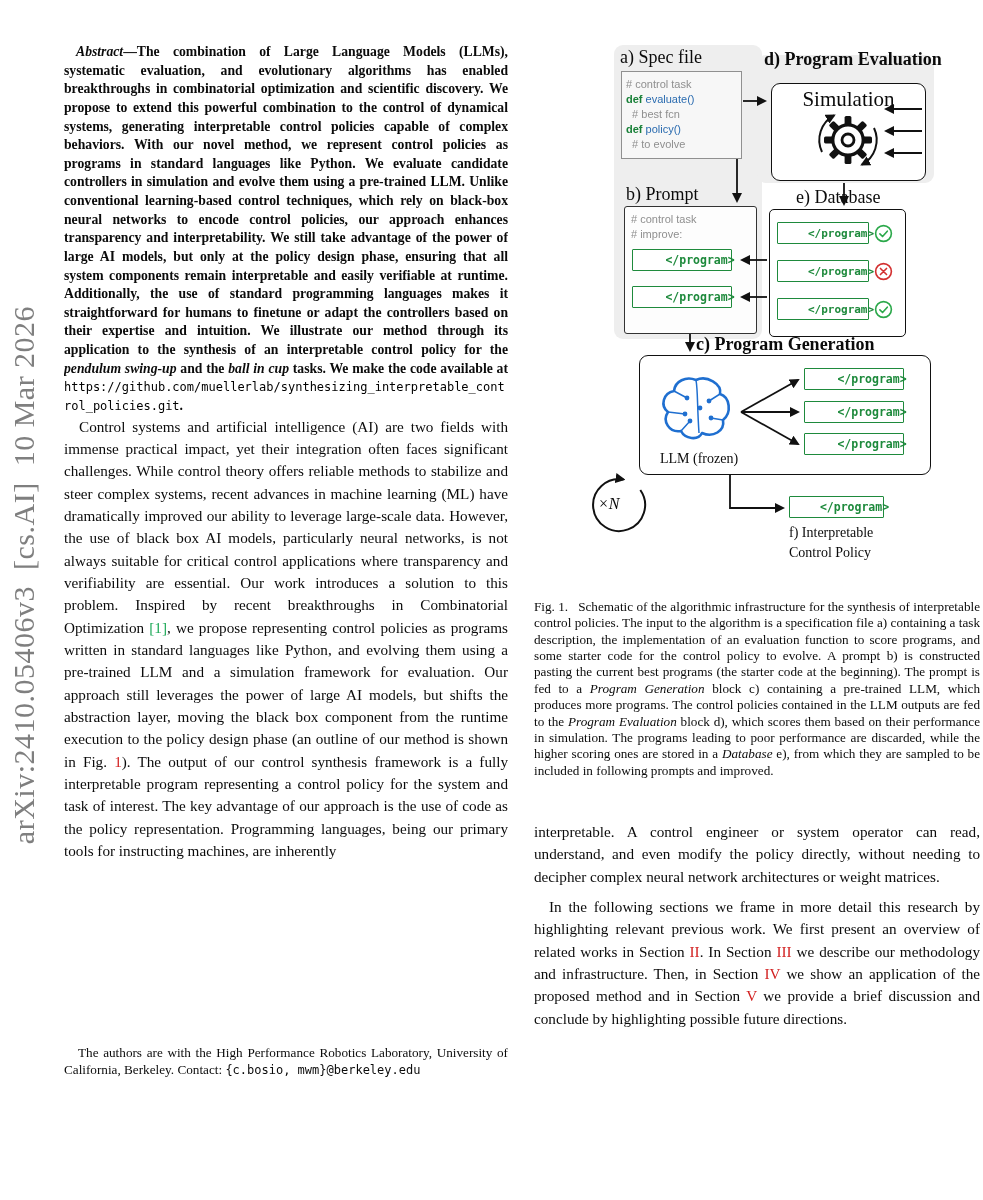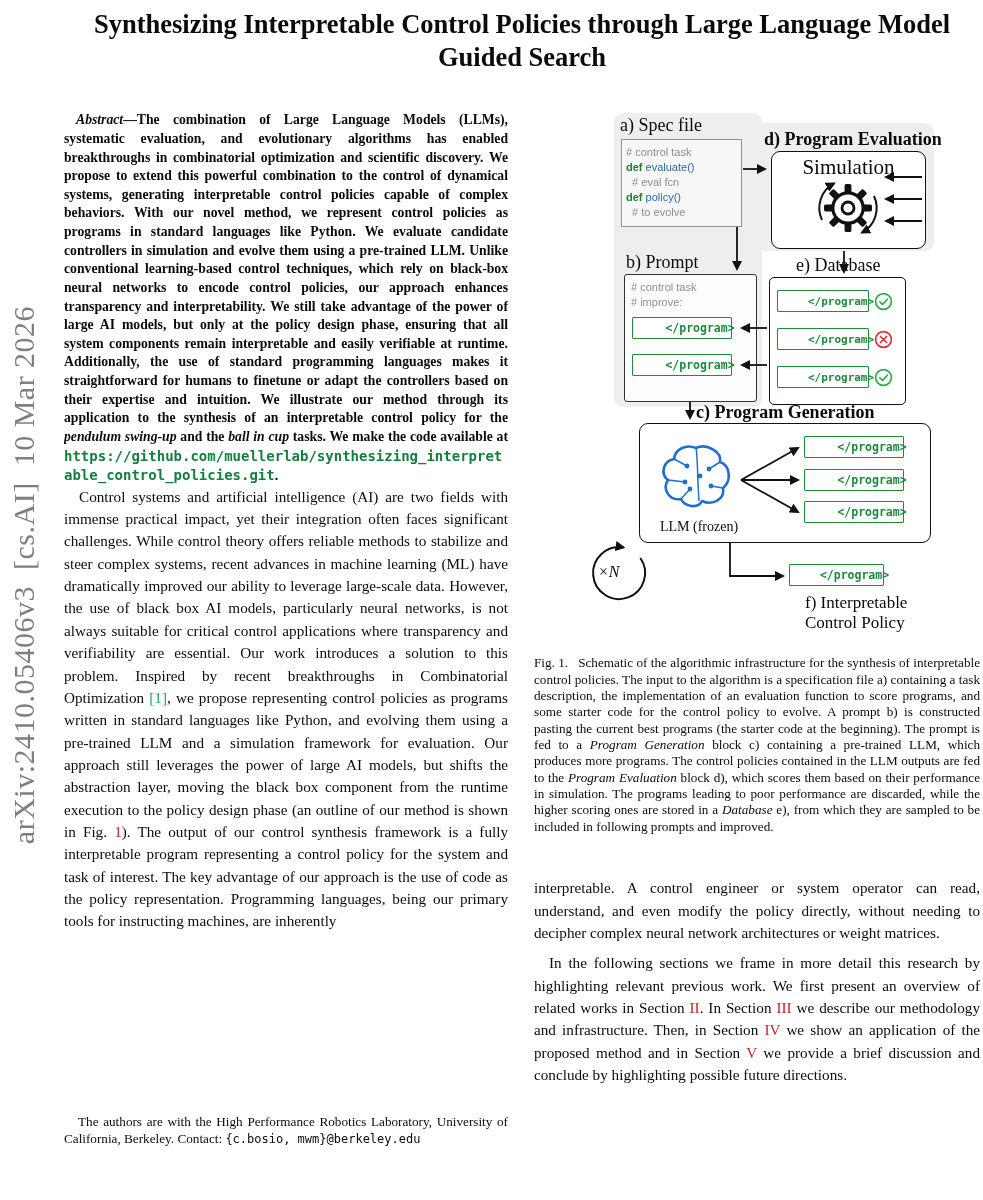--- a/index.html
+++ b/index.html
@@ -16,21 +16,21 @@
 
   
   .columns { display:flex; gap:26px; margin-top:37px; }
   .left-col { position:relative; width:444px; height:1038px; }
   .lc-flow { max-height:983px; overflow:hidden; }
   .right-col { width:446px; height:1038px; overflow:hidden; }
 
   .abstract { font-size:13.7px; font-weight:bold; line-height:1.36; text-align:justify; text-indent:12px; }
   .abs-label { font-style:italic; }
   .it { font-style:italic; }
-  .url { color:#15803d; font-family:"DejaVu Sans Mono", monospace; font-size:14px; word-break:break-all; text-decoration:none; font-weight:bold; }
+  .url { color:#000000; font-family:"DejaVu Sans Mono", monospace; font-size:12px; word-break:break-all; text-decoration:none; font-weight:normal; }
   .cite { color:#1faa59; }
   .ref { color:#d22020; }
 
   .sec-heading { text-align:center; font-size:16px; font-weight:normal; margin:20px 0 13px; }
   .sec-heading .sc { font-variant:small-caps; letter-spacing:0.4px; }
 
   .body-par { font-size:15.2px; line-height:1.47; text-align:justify; }
   .intro-par { text-indent:15px; }
 
   .footnote { position:absolute; left:0; right:0; bottom:2px; font-size:13.2px; line-height:1.3; text-align:justify; text-indent:14px; }
@@ -64,39 +64,38 @@
   .db-row .ptag { width:92px; height:22px; font-size:11px; }
   .db-r1 { top:12px; } .db-r2 { top:50px; } .db-r3 { top:88px; }
   .status-icon { width:19px; height:19px; flex:0 0 auto; }
 
   .gen-box { position:absolute; left:105px; top:312px; width:292px; height:120px; background:#fff; border:1.6px solid #111; border-radius:9px; }
   .llm-label { position:absolute; left:115px; top:408px; width:100px; text-align:center; font-size:14px; }
   .g1 { left:270px; top:325px; } .g2 { left:270px; top:358px; } .g3 { left:270px; top:390px; }
 
   .loop-label { position:absolute; left:64px; top:452px; font-size:16px; font-style:italic; }
   .out-tag { left:255px; top:453px; width:95px; }
-  .out-label { position:absolute; left:271px; font-size:17px; white-space:nowrap; }
+  .out-label { position:absolute; left:255px; font-size:14px; white-space:nowrap; }
   .out-l1 { top:482px; } .out-l2 { top:502px; }
 
   .fig-overlay { position:absolute; left:0; top:0; width:446px; height:528px; pointer-events:none; z-index:5; }
 
   
-  .fig-caption { margin-top:16px; font-size:13.2px; line-height:1.24; text-align:justify; }
+  .fig-caption { margin-top:28px; font-size:13.2px; line-height:1.24; text-align:justify; }
   .cap-tag { margin-right:10px; }
   .rc-p1 { margin-top:42px; }
   .rc-p2 { margin-top:8px; text-indent:15px; }
 </style>
 </head>
 <body>
 
 <div class="page">
 
   <div class="arxiv-stamp">arXiv:2410.05406v3  [cs.AI]  10 Mar 2026</div>
 
-  <h1 class="title">Synthesizing Interpretable Control Policies through Large Language Model Guided Search</h1>
 
   <div class="columns">
 
     <div class="left-col">
       <div class="lc-flow">
         <p class="abstract"><span class="abs-label">Abstract</span><span>—The combination of Large Language Models (LLMs), systematic evaluation, and evolutionary algorithms has enabled breakthroughs in combinatorial optimization and scientific discovery. We propose to extend this powerful combination to the control of dynamical systems, generating interpretable control policies capable of complex behaviors. With our novel method, we represent control policies as programs in standard languages like Python. We evaluate candidate controllers in simulation and evolve them using a pre-trained LLM. Unlike conventional learning-based control techniques, which rely on black-box neural networks to encode control policies, our approach enhances transparency and interpretability. We still take advantage of the power of large AI models, but only at the policy design phase, ensuring that all system components remain interpretable and easily verifiable at runtime. Additionally, the use of standard programming languages makes it straightforward for humans to finetune or adapt the controllers based on their expertise and intuition. We illustrate our method through its application to the synthesis of an interpretable control policy for the </span><span class="it">pendulum swing-up</span><span> and the </span><span class="it">ball in cup</span><span> tasks. We make the code available at </span><a href="#" class="url">https://github.com/muellerlab/synthesizing_interpretable_control_policies.git</a><span>.</span></p>
 
 
         <p class="body-par intro-par"><span>Control systems and artificial intelligence (AI) are two fields with immense practical impact, yet their integration often faces significant challenges. While control theory offers reliable methods to stabilize and steer complex systems, recent advances in machine learning (ML) have dramatically improved our ability to leverage large-scale data. However, the use of black box AI models, particularly neural networks, is not always suitable for critical control applications where transparency and verifiability are essential. Our work introduces a solution to this problem. Inspired by recent breakthroughs in Combinatorial Optimization </span><span class="cite">[1]</span><span>, we propose representing control policies as programs written in standard languages like Python, and evolving them using a pre-trained LLM and a simulation framework for evaluation. Our approach still leverages the power of large AI models, but shifts the abstraction layer, moving the black box component from the runtime execution to the policy design phase (an outline of our method is shown in Fig. </span><span class="ref">1</span><span>). The output of our control synthesis framework is a fully interpretable program representing a control policy for the system and task of interest. The key advantage of our approach is the use of code as the policy representation. Programming languages, being our primary tools for instructing machines, are inherently</span></p>
       </div>
@@ -108,26 +107,26 @@
 
       <div class="figure">
 
         <div class="fig-panel panel-ab"></div>
         <div class="fig-panel panel-d"></div>
 
         <div class="fig-label" style="left:86px;top:4px;">a) Spec file</div>
         <div class="spec-box">
           <div class="code-line cmt"># control task</div>
           <div class="code-line"><span class="kw">def</span> <span class="fn">evaluate()</span></div>
-          <div class="code-line cmt">  # eval fcn</div>
+          <div class="code-line cmt">  # best fcn</div>
           <div class="code-line"><span class="kw">def</span> <span class="fn">policy()</span></div>
           <div class="code-line cmt">  # to evolve</div>
         </div>
 
-        <div class="fig-label bold" style="left:230px;top:18px;">d) Program Evaluation</div>
+        <div class="fig-label bold" style="left:230px;top:6px;">d) Program Evaluation</div>
         <div class="sim-box">
           <div class="sim-label">Simulation</div>
         </div>
 
         <div class="fig-label" style="left:92px;top:141px;">b) Prompt</div>
         <div class="prompt-box">
           <div class="code-line cmt"># control task</div>
           <div class="code-line cmt"># improve:</div>
         </div>
         <div class="ptag abs-tag prompt-tag1">&lt;/program&gt;</div>

